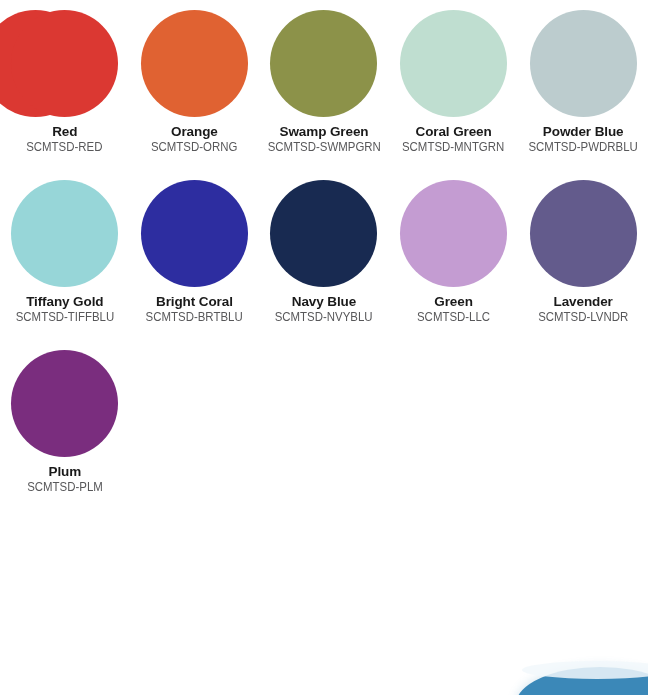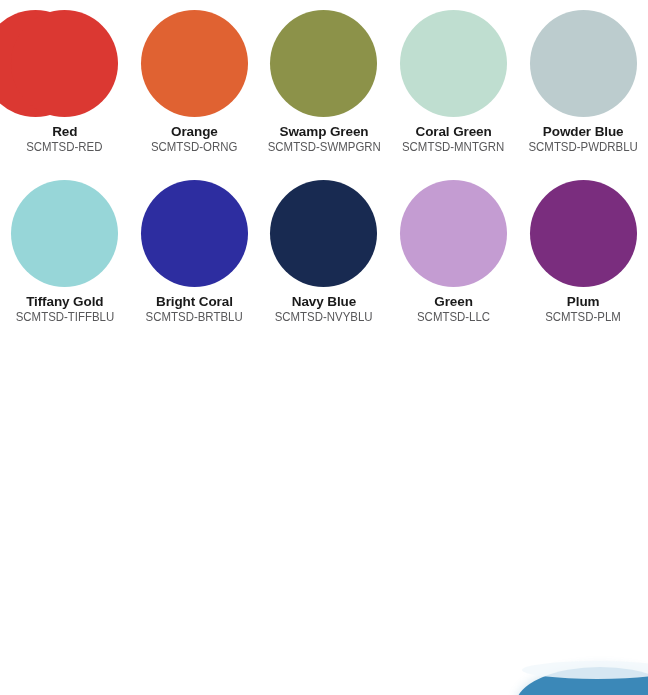--- a/index.html
+++ b/index.html
@@ -155,20 +155,25 @@
         <div class="swatch-circle" style="background: rgb(24, 42, 81);"></div>
         <div class="swatch-name">Navy Blue</div>
         <div class="swatch-code">SCMTSD-NVYBLU</div>
       </div>
       <div class="swatch-cell">
         <div class="swatch-circle" style="background: rgb(196, 156, 210);"></div>
         <div class="swatch-name">Green</div>
         <div class="swatch-code">SCMTSD-LLC</div>
       </div>
       <div class="swatch-cell">
+        <div class="swatch-circle" style="background: rgb(99, 91, 140);"></div>
+        <div class="swatch-name">Lavender</div>
+        <div class="swatch-code">SCMTSD-LVNDR</div>
+      </div>
+      <div class="swatch-cell">
         <div class="swatch-circle" style="background: rgb(122, 45, 126);"></div>
         <div class="swatch-name">Plum</div>
         <div class="swatch-code">SCMTSD-PLM</div>
       </div>
     </div>
 
   <div class="chat-widget"></div>
 
 </div>
 

